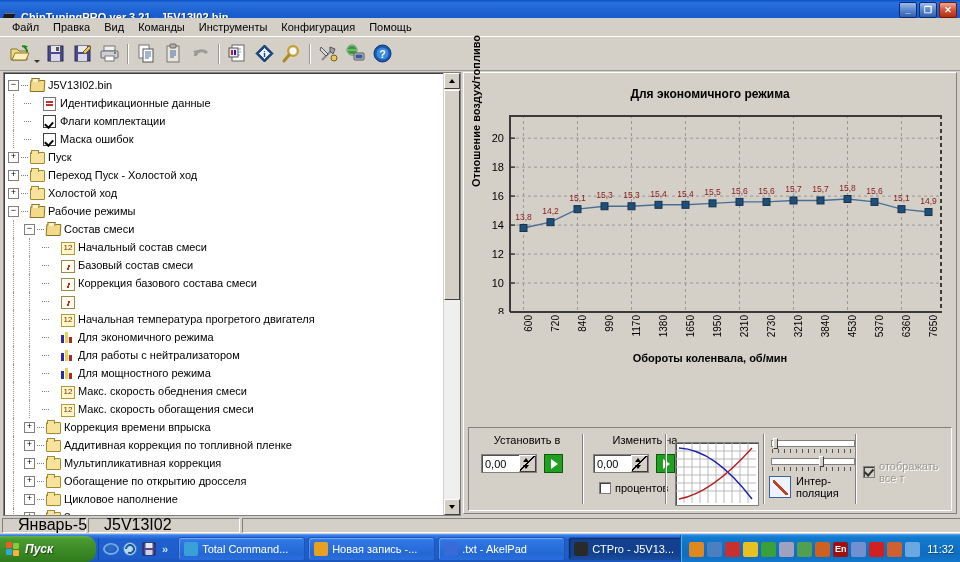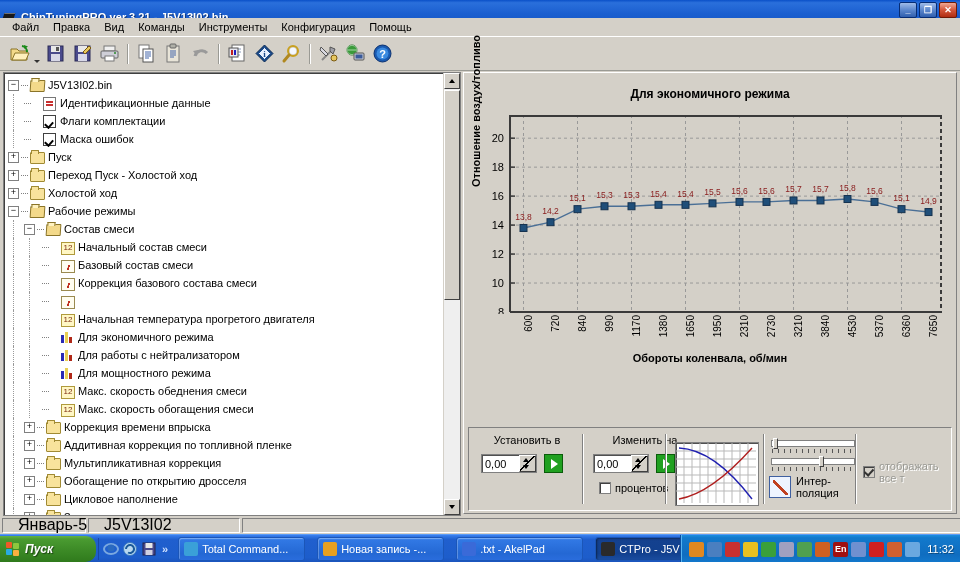--- a/index.html
+++ b/index.html
@@ -242,21 +242,21 @@
   }
   .flagicon{width:15px;height:14px;position:relative;flex:0 0 auto;}
   .flagicon i{position:absolute;width:6px;height:6px;border-radius:1px;}
   .flagicon i:nth-child(1){left:0;top:0;background:#f05a28;}
   .flagicon i:nth-child(2){left:7px;top:1px;background:#8cc63e;}
   .flagicon i:nth-child(3){left:0;top:7px;background:#29abe2;}
   .flagicon i:nth-child(4){left:7px;top:8px;background:#fbb040;}
   .qlaunch{display:flex;align-items:center;gap:3px;padding:0 4px;height:22px;border-left:1px solid #1646a8;margin-left:2px;}
   .qicon{width:16px;height:16px;position:relative;}
   .qsep{color:#cfe0ff;font-weight:bold;font-size:11px;padding:0 2px;}
-  .tasks{display:flex;align-items:center;gap:12px;margin-left:4px;flex:1;min-width:0;}
+  .tasks{display:flex;align-items:center;gap:3px;margin-left:4px;flex:1;min-width:0;}
   .task{
     height:22px;min-width:115px;max-width:125px;
     background:linear-gradient(180deg,#4b8ff2 0%,#3178e4 10%,#2468d4 70%,#2a6ddd 100%);
     border:1px solid #1b56b8;border-radius:3px;
     display:flex;align-items:center;gap:4px;padding:0 5px;
     color:#fff;font-size:11px;overflow:hidden;white-space:nowrap;
     box-shadow:inset 1px 1px 0 rgba(255,255,255,.25);
   }
   .task.active{
     background:linear-gradient(180deg,#1b4fa8 0%,#14418f 12%,#12408e 70%,#1a4da0 100%);

